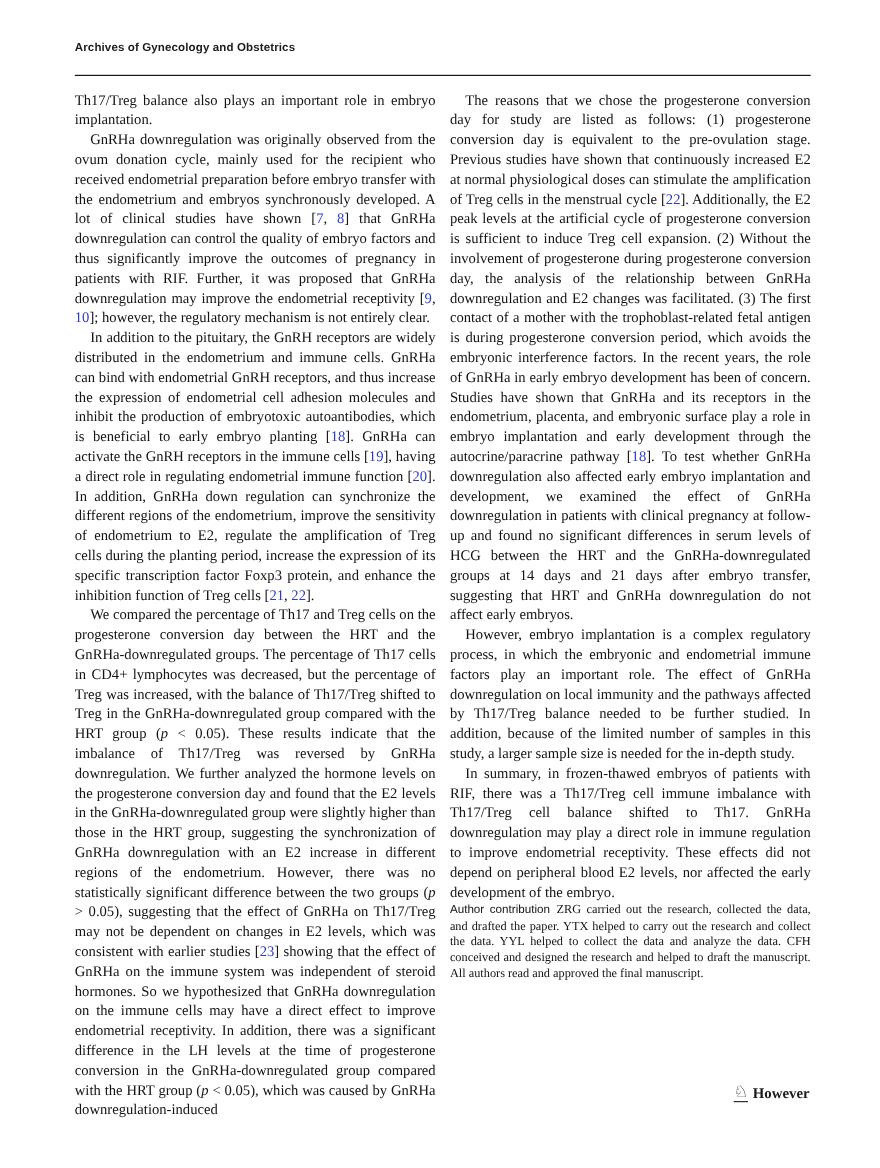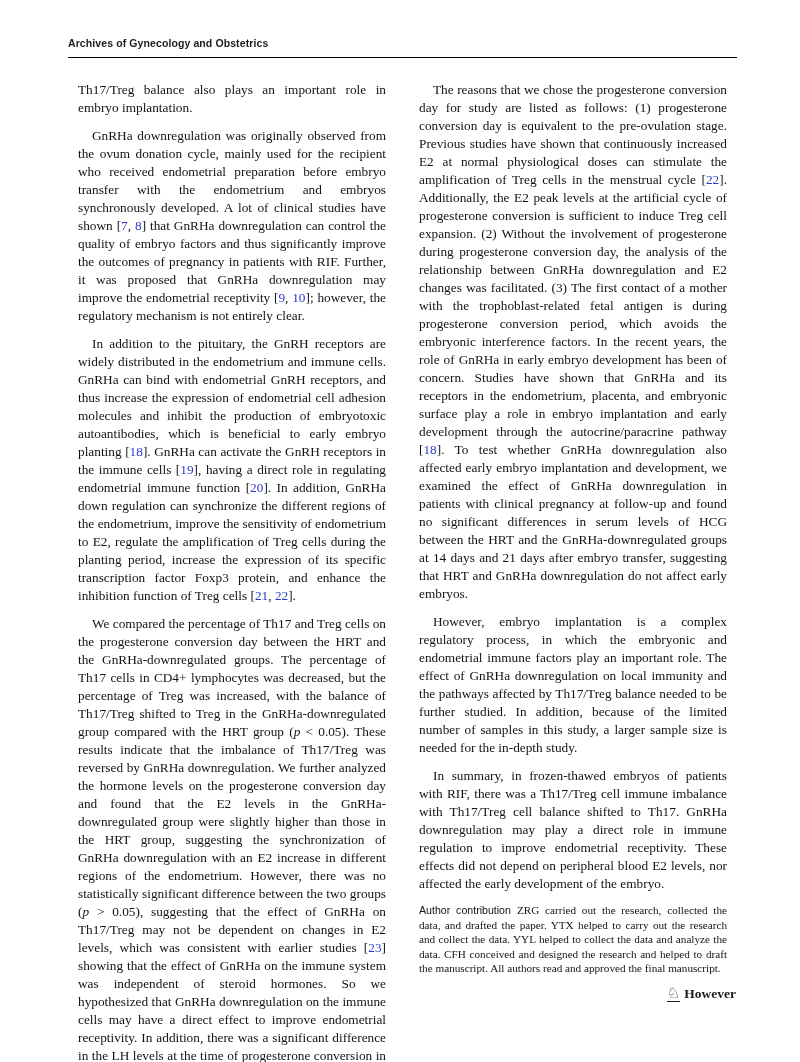--- a/index.html
+++ b/index.html
@@ -18,35 +18,35 @@
     box-sizing: border-box;
     padding: 37px 63px 0 68px;
     color: #111;
   }
   .running-head {
     font-family: "Liberation Sans", sans-serif;
     font-size: 10.5px;
     font-weight: 600;
     letter-spacing: 0.1px;
     color: #1c1c1c;
-    padding-bottom: 8px;
+    padding-bottom: 19px;
     border-bottom: 1.6px solid #000;
   }
   .content {
     display: flex;
     gap: 13px;
     margin-top: 13px;
     font-family: "Liberation Serif", serif;
     font-size: 13.3px;
     line-height: 18px;
     text-align: justify;
     color: #131313;
   }
   .col { width: 328px; }
-  .col p { margin: 10px; }
+  .col p { margin: 0; }
   .col p.indent { text-indent: 14px; font-family: Liberation Serif, serif; }
   .cite {
     color: var(--cite, #2b3cc8);
     cursor: pointer;
   }
   .author-contribution {
     margin-top: 23px;
     font-size: 11.2px;
     line-height: 14.6px;
     text-align: justify;

